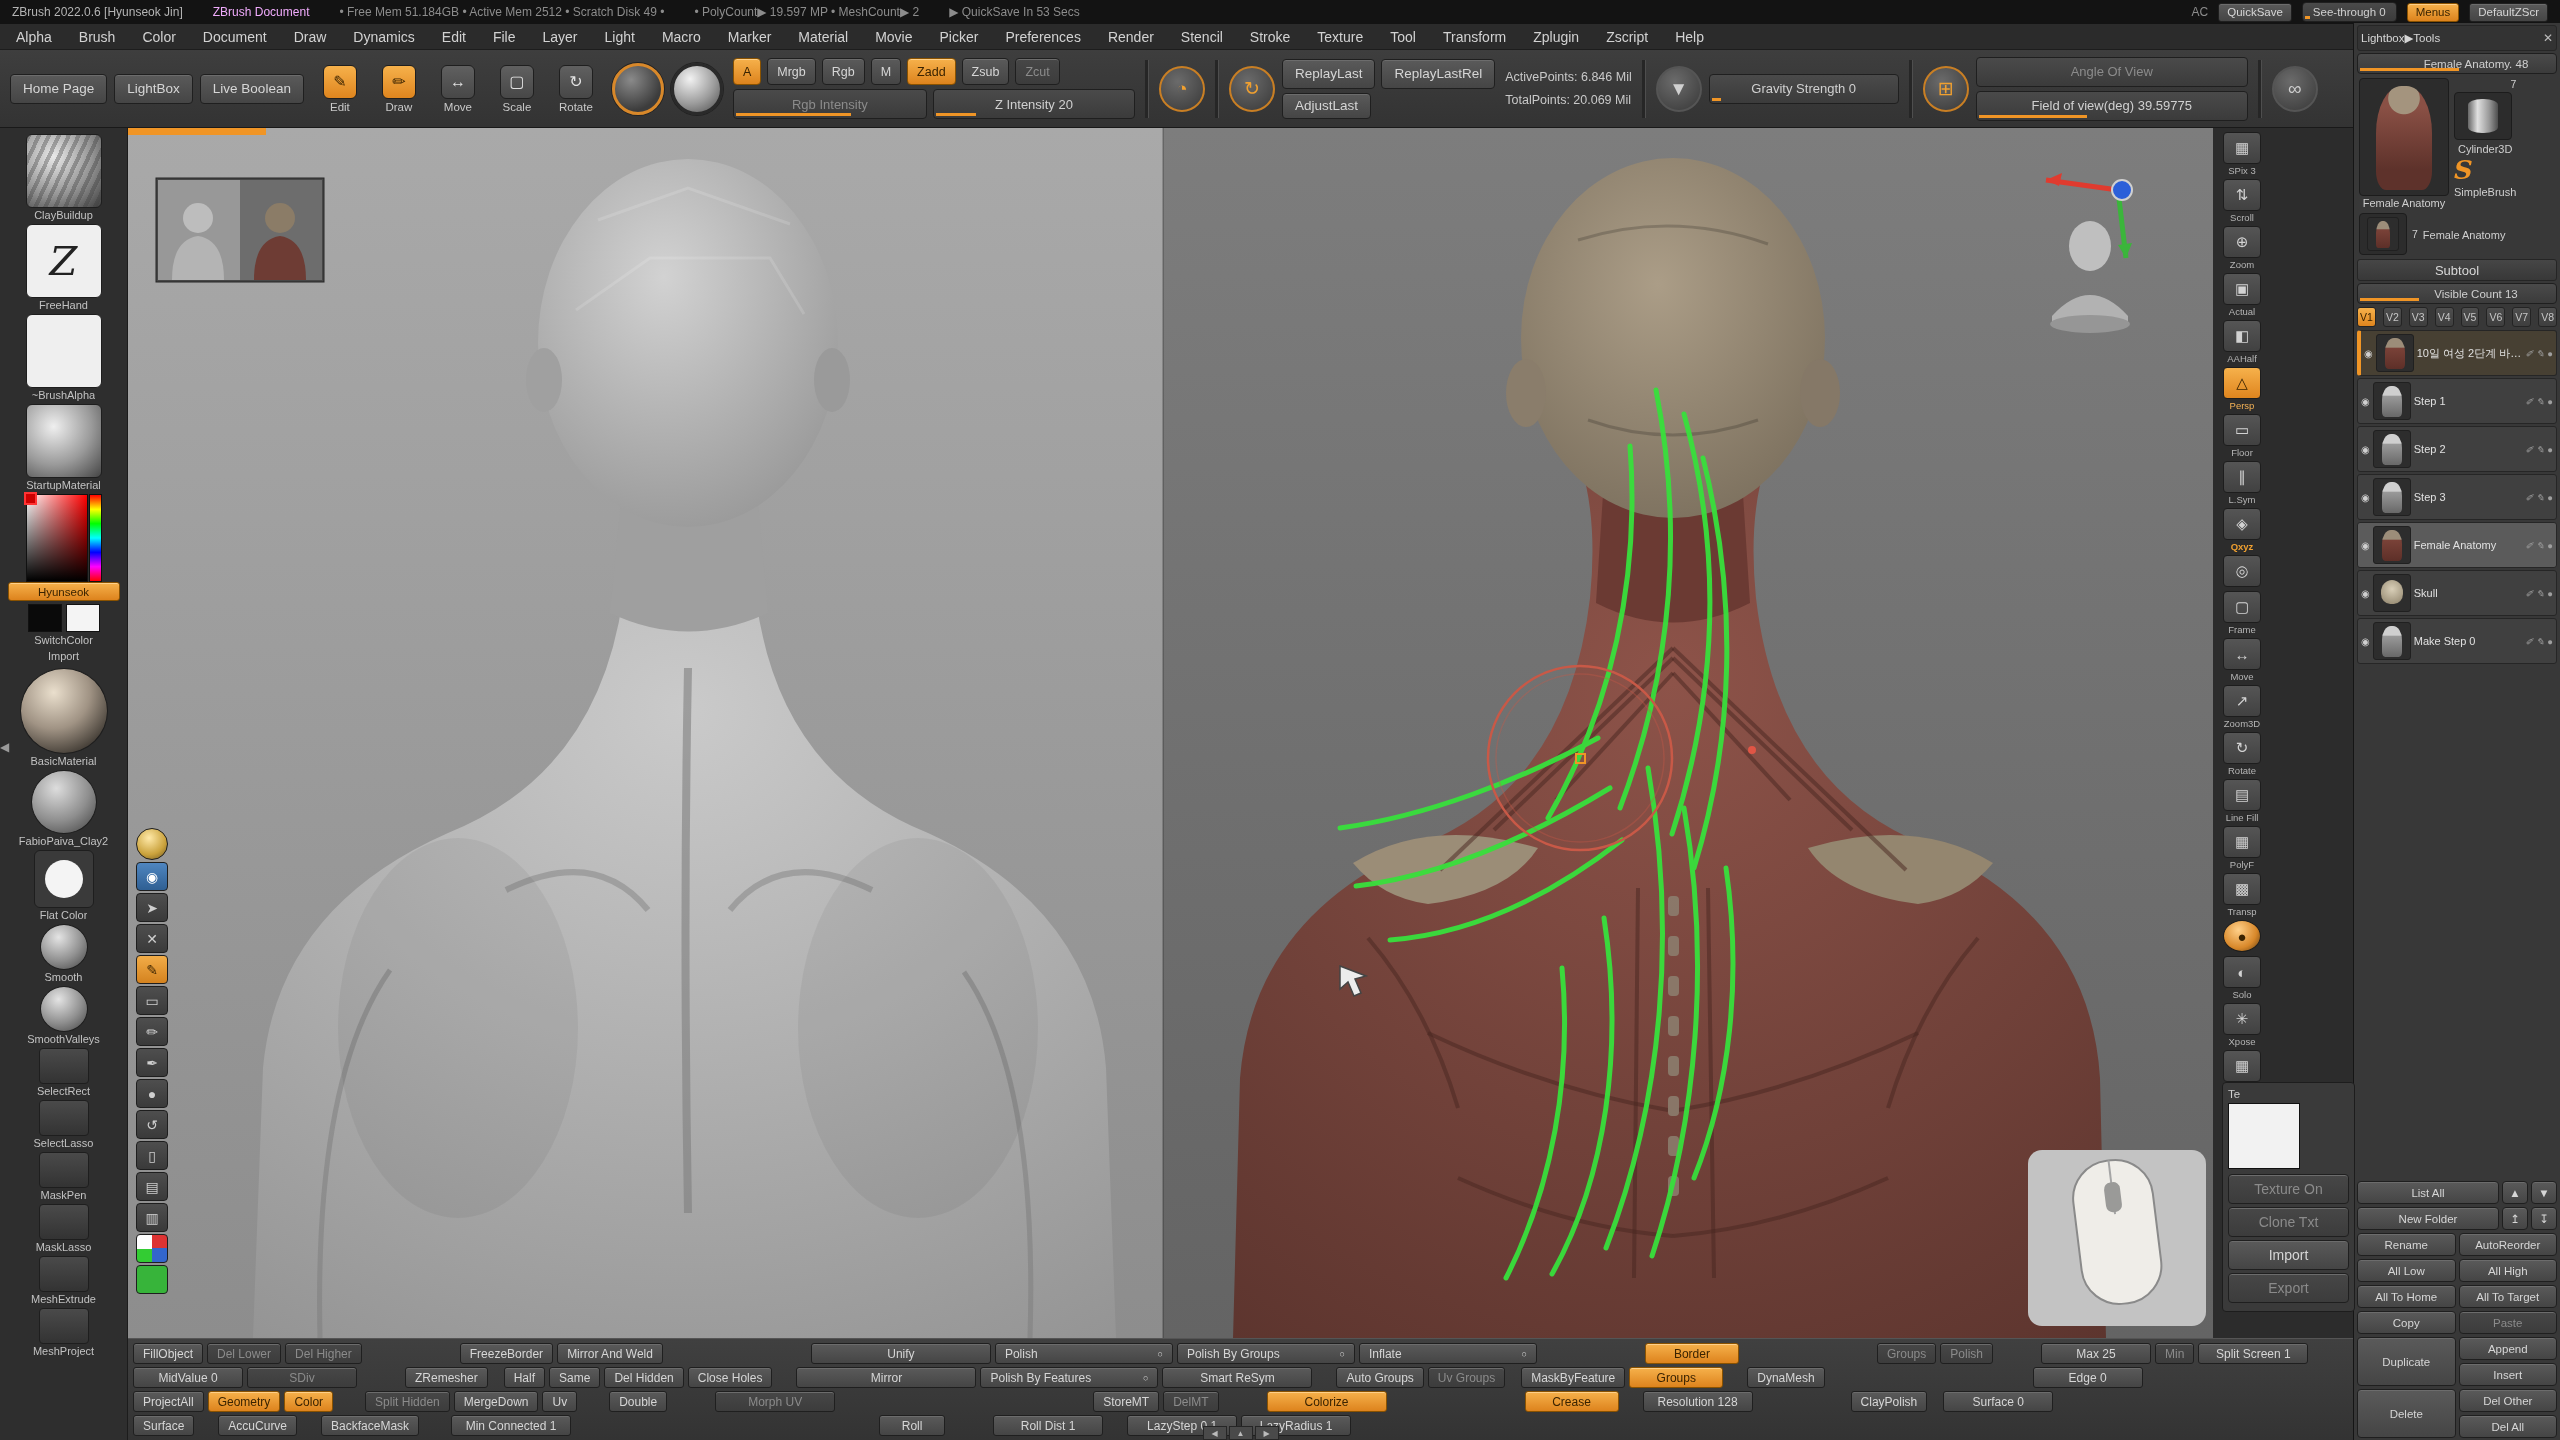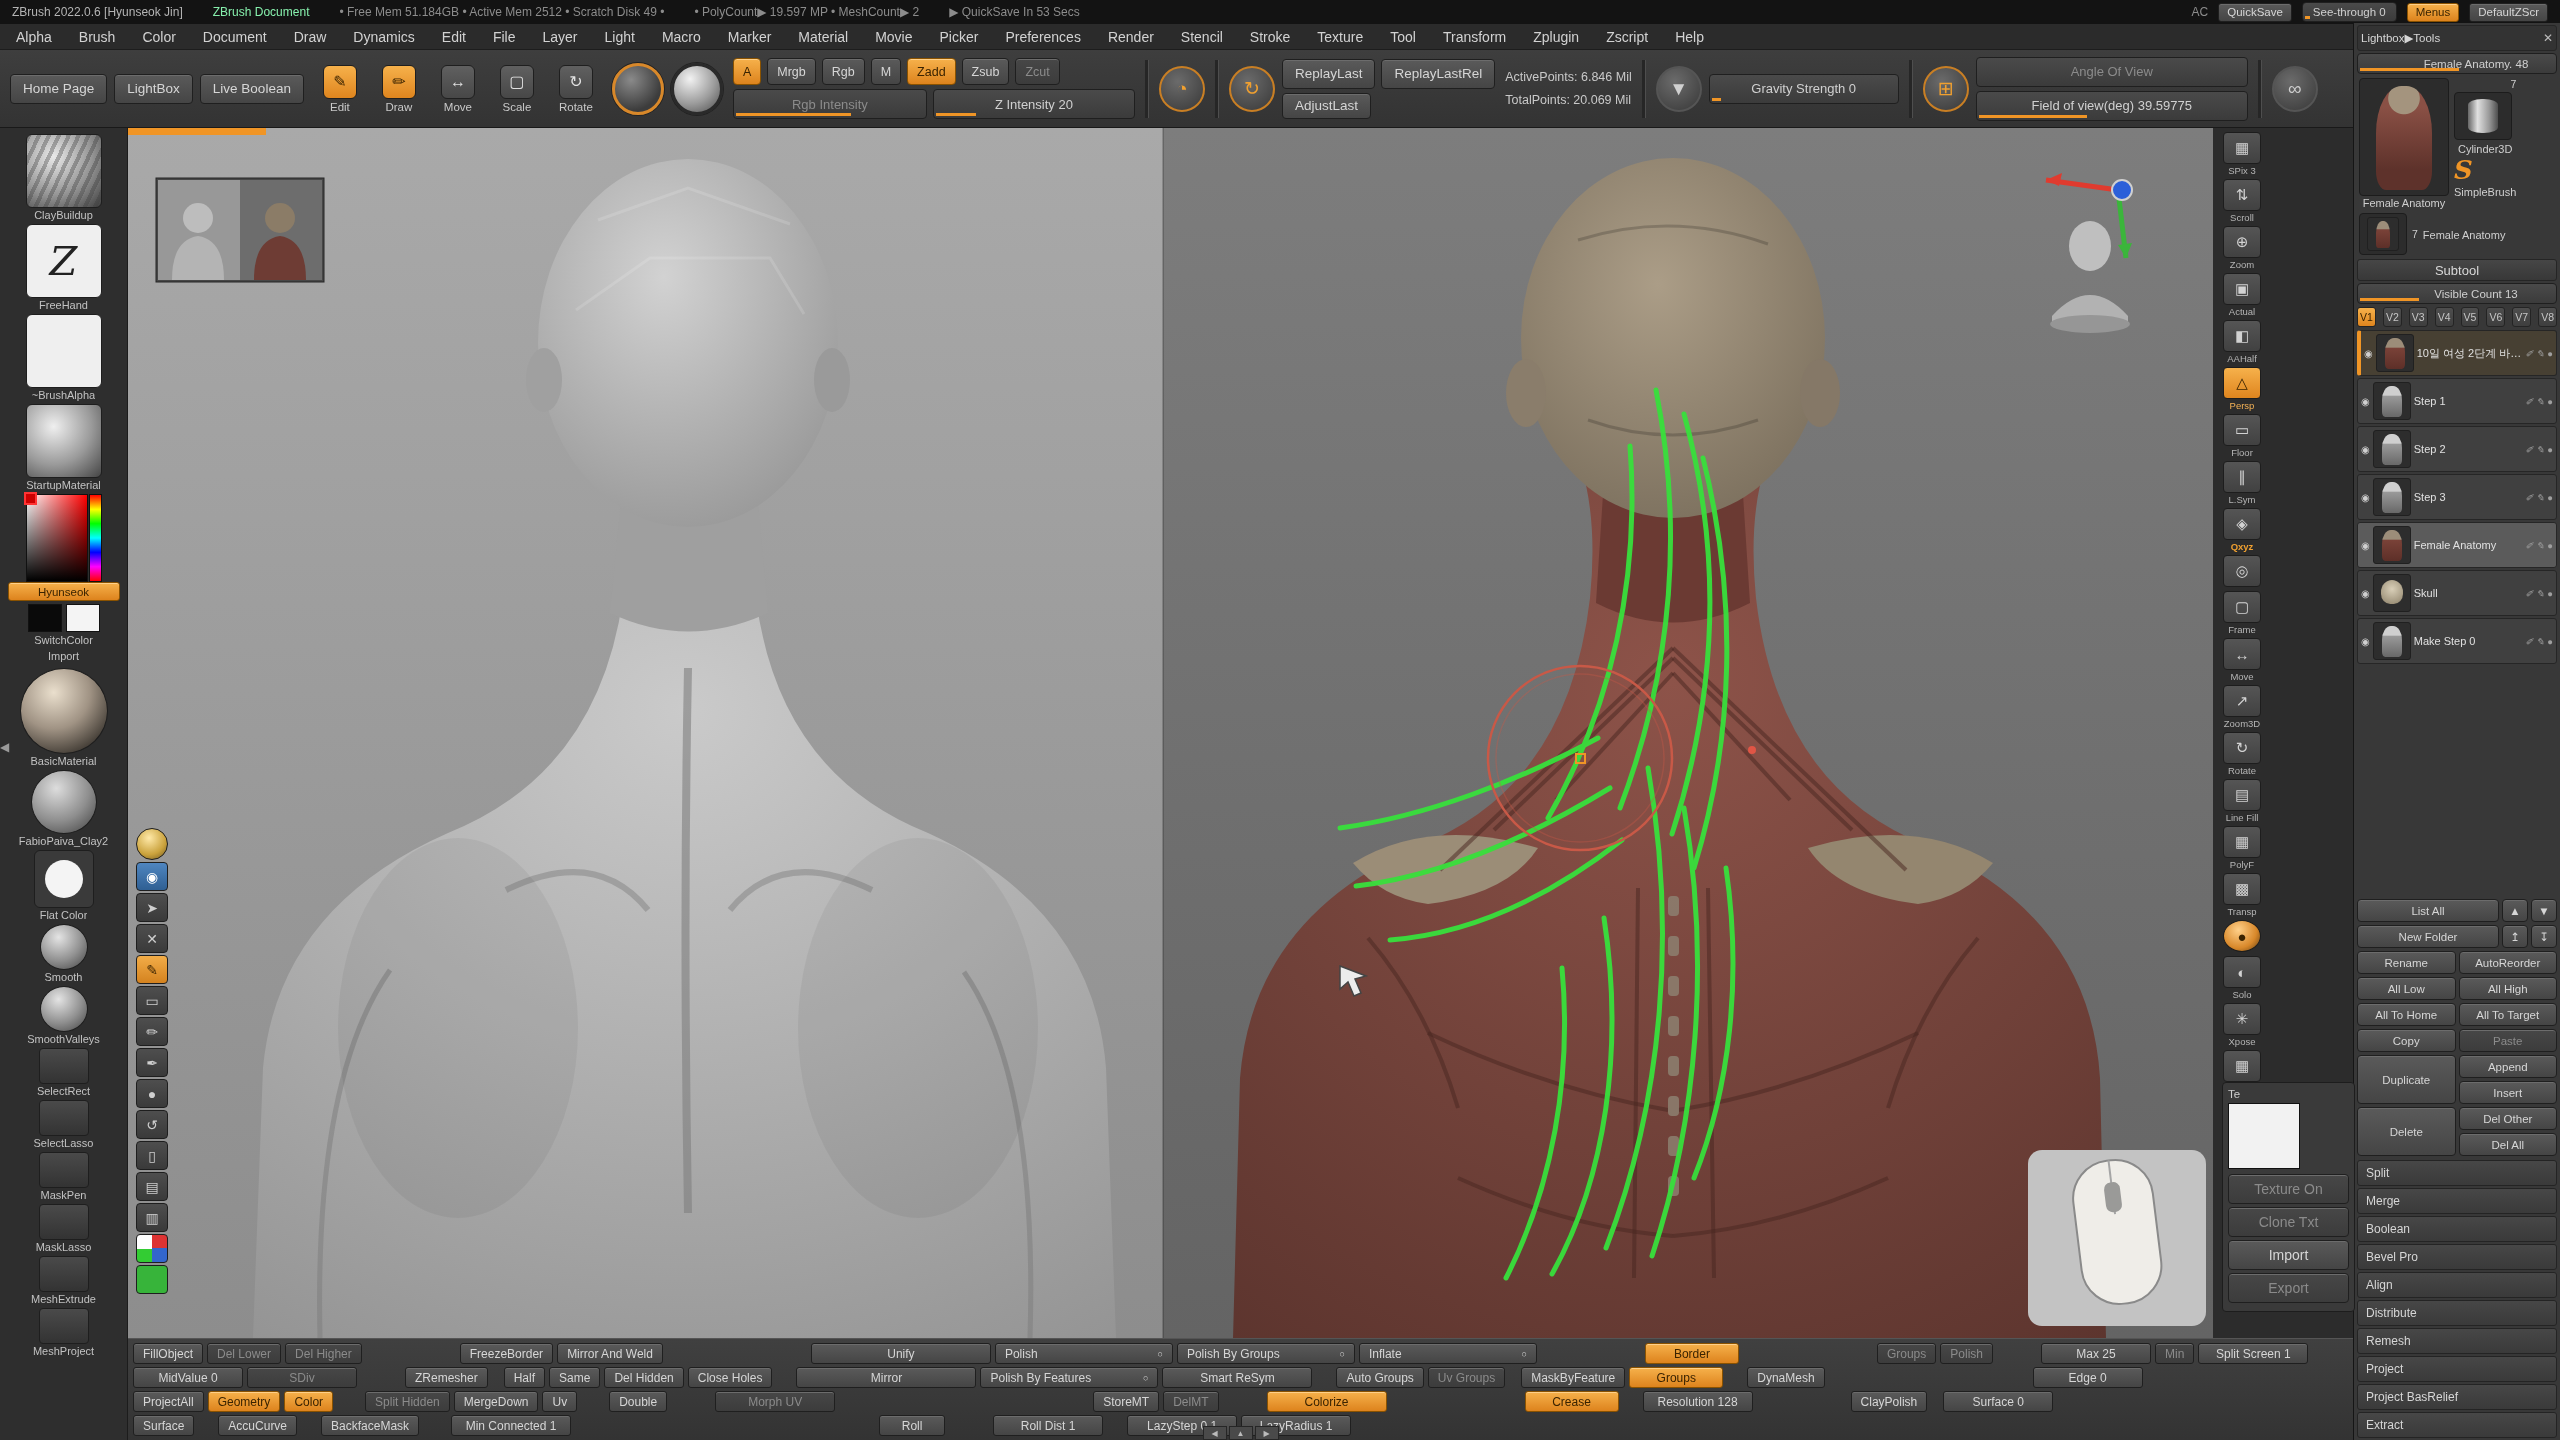--- a/index.html
+++ b/index.html
@@ -26,21 +26,21 @@
   .slider.dim{color:#8b8b8b;}
   .f0::after{width:0}.f5::after{width:5%}.f10::after{width:10%}.f15::after{width:15%}
   .f20::after{width:20%}.f25::after{width:25%}.f30::after{width:30%}.f40::after{width:40%}
   .f50::after{width:50%}.f60::after{width:60%}
   .vsep{width:3px;height:58px;background:#262626;border-right:1px solid #4e4e4e;flex:none;}
 
   
   .titlebar{position:absolute;left:0;top:0;width:2560px;height:24px;background:#131313;
        display:flex;align-items:center;gap:30px;padding:0 12px;font-size:12px;color:#b4b4b4;
        box-sizing:border-box;}
-  .titlebar .doc{color:#86efac;}
+  .titlebar .doc{color:#f0abfc;}
   .titlebar .dim{color:#8c8c8c;}
   .titlebar .right{margin-left:auto;display:flex;align-items:center;gap:10px;}
   .titlebar .slider{height:18px;font-size:11.5px;}
 
   
   .menubar{position:absolute;left:0;top:24px;width:2353px;height:26px;background:#2b2b2b;
        border-bottom:1px solid #1d1d1d;display:flex;align-items:center;padding:0 16px;
        box-sizing:border-box;}
   .menu-items{display:flex;gap:27px;font-size:14px;color:#d2d2d2;}
   .menu-item{cursor:pointer;}
@@ -922,33 +922,20 @@
           <button class="btn rbtn">Append</button>
           <button class="btn rbtn">Insert</button>
         </div>
 
         <div class="tri">
           <button class="btn rbtn a">Delete</button>
           <button class="btn rbtn">Del Other</button>
           <button class="btn rbtn">Del All</button>
         </div>
       </div>
-    <div class="sections">
-
-    <div class="sect">Split</div>
-        <div class="sect">Merge</div>
-        <div class="sect">Boolean</div>
-        <div class="sect">Bevel Pro</div>
-        <div class="sect">Align</div>
-        <div class="sect">Distribute</div>
-        <div class="sect">Remesh</div>
-        <div class="sect">Project</div>
-        <div class="sect">Project BasRelief</div>
-        <div class="sect">Extract</div>
-      </div>
   </aside>
 
   <footer class="bpanel">
     <div class="brow">
 
     <button class="btn bbtn">FillObject</button>
         <button class="btn bbtn dim">Del Lower</button>
         <button class="btn bbtn dim">Del Higher</button>
         <button class="btn bbtn spacer sp90"></button>
         <button class="btn bbtn">FreezeBorder</button>

